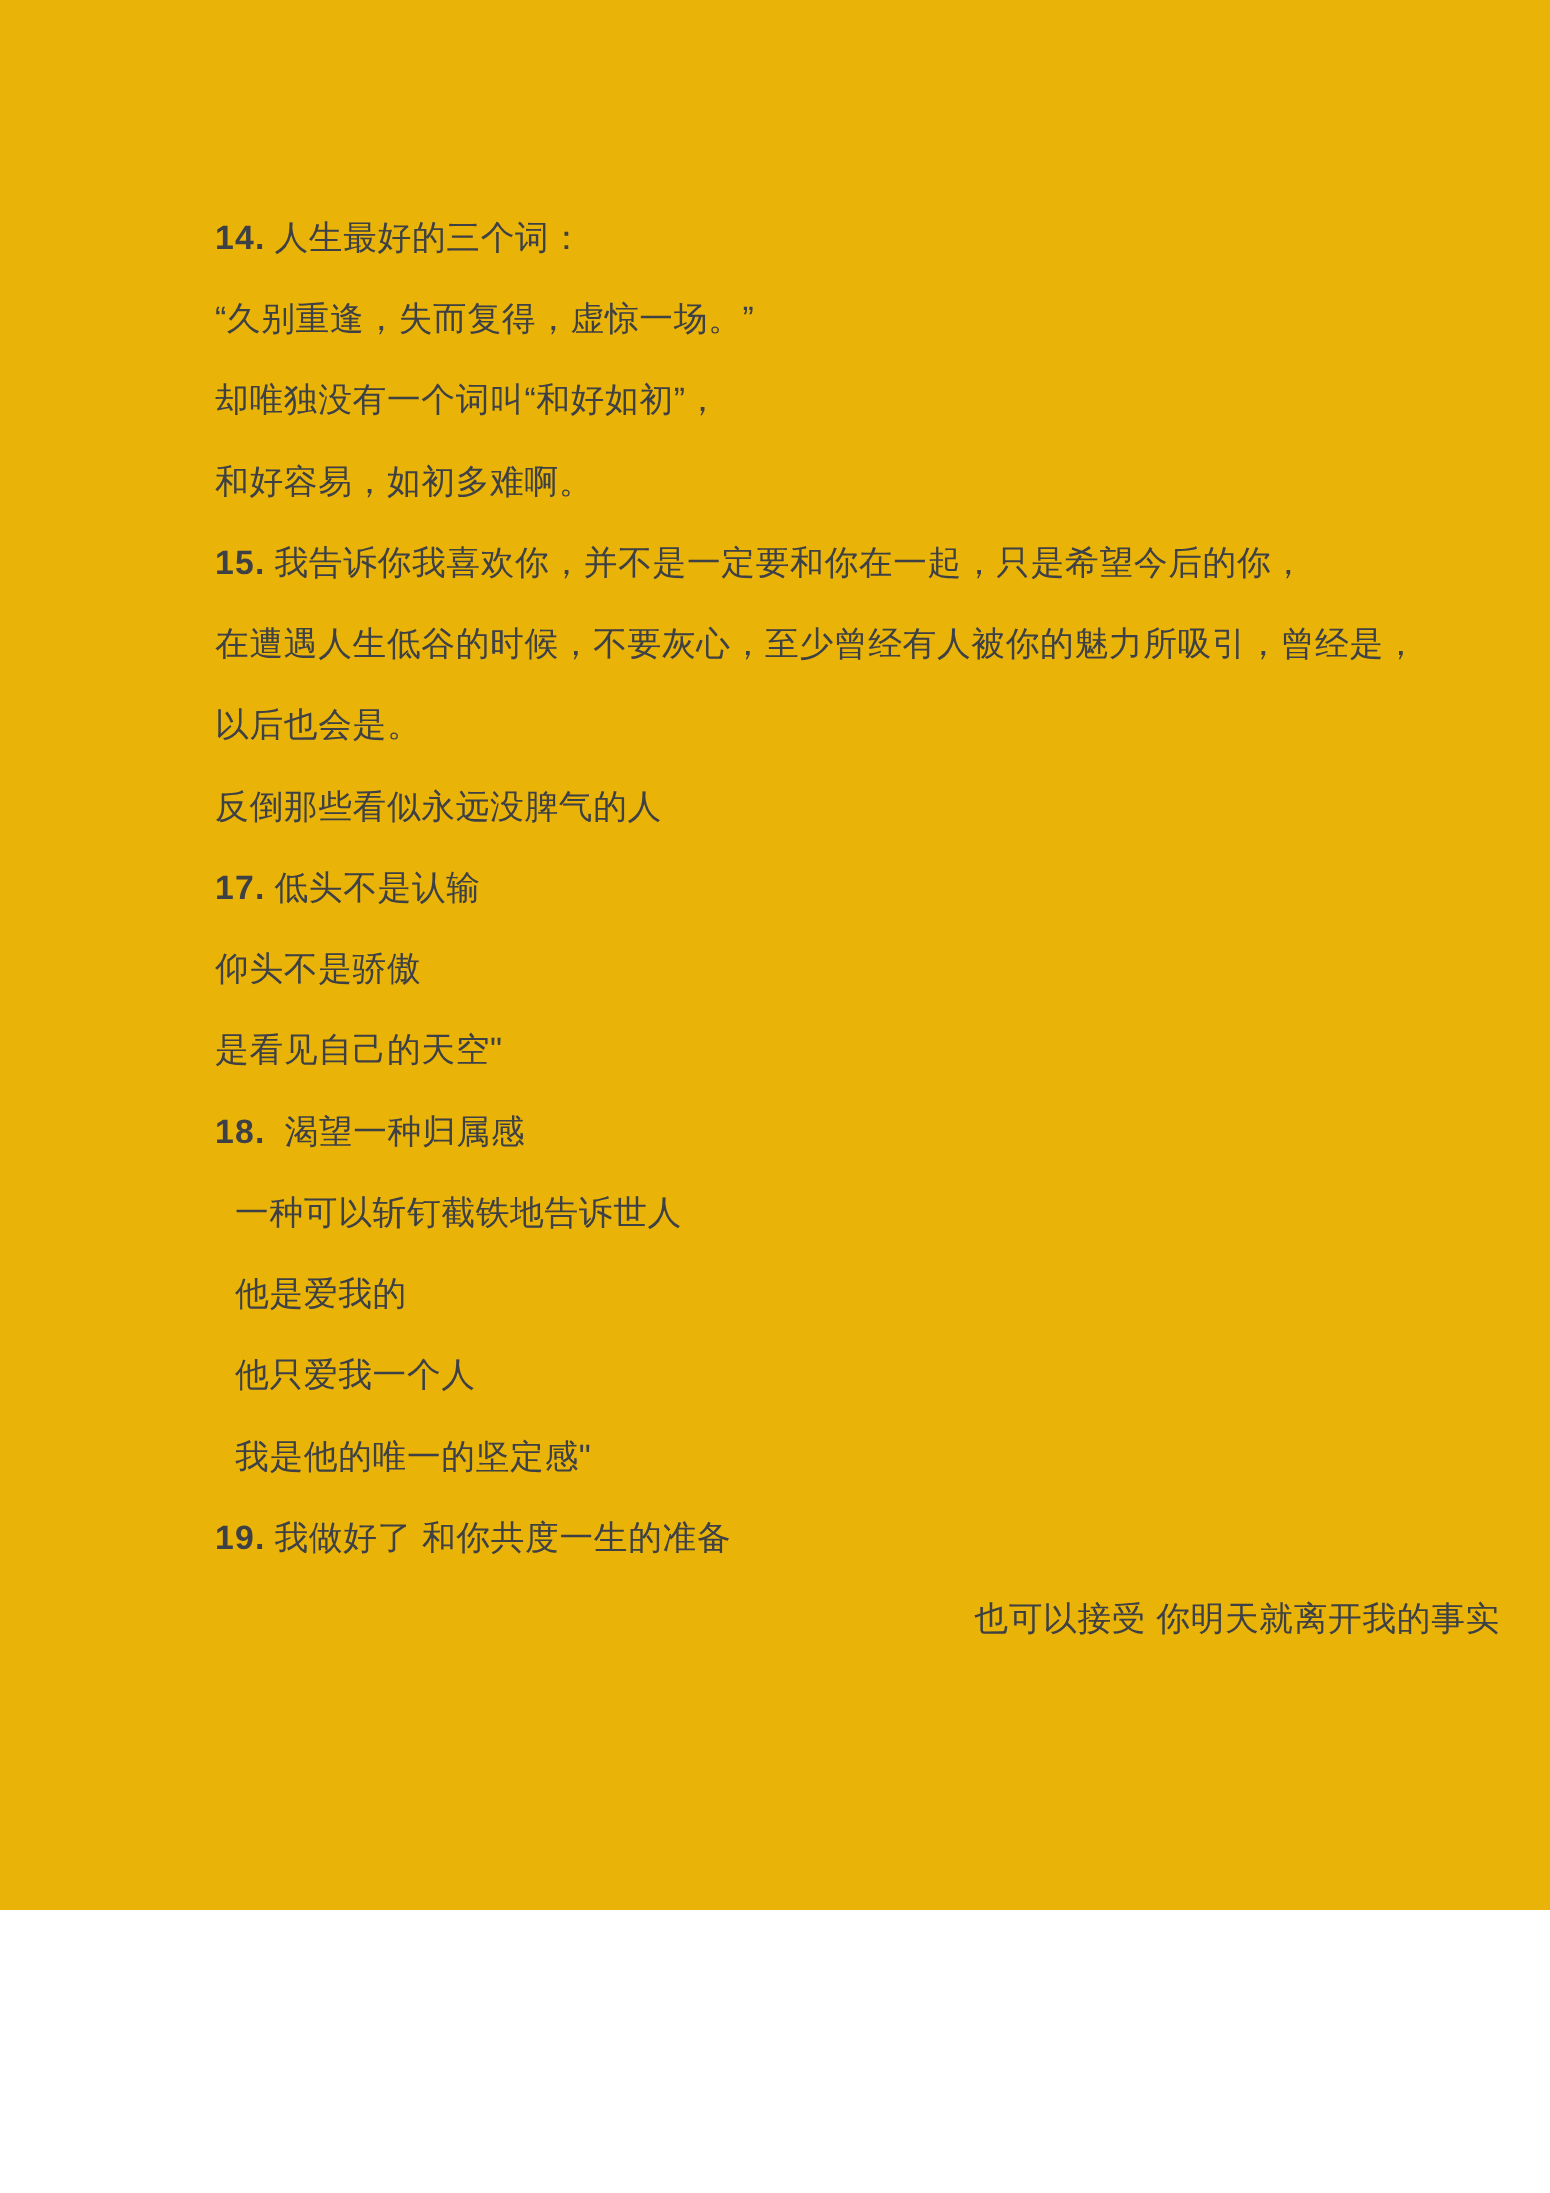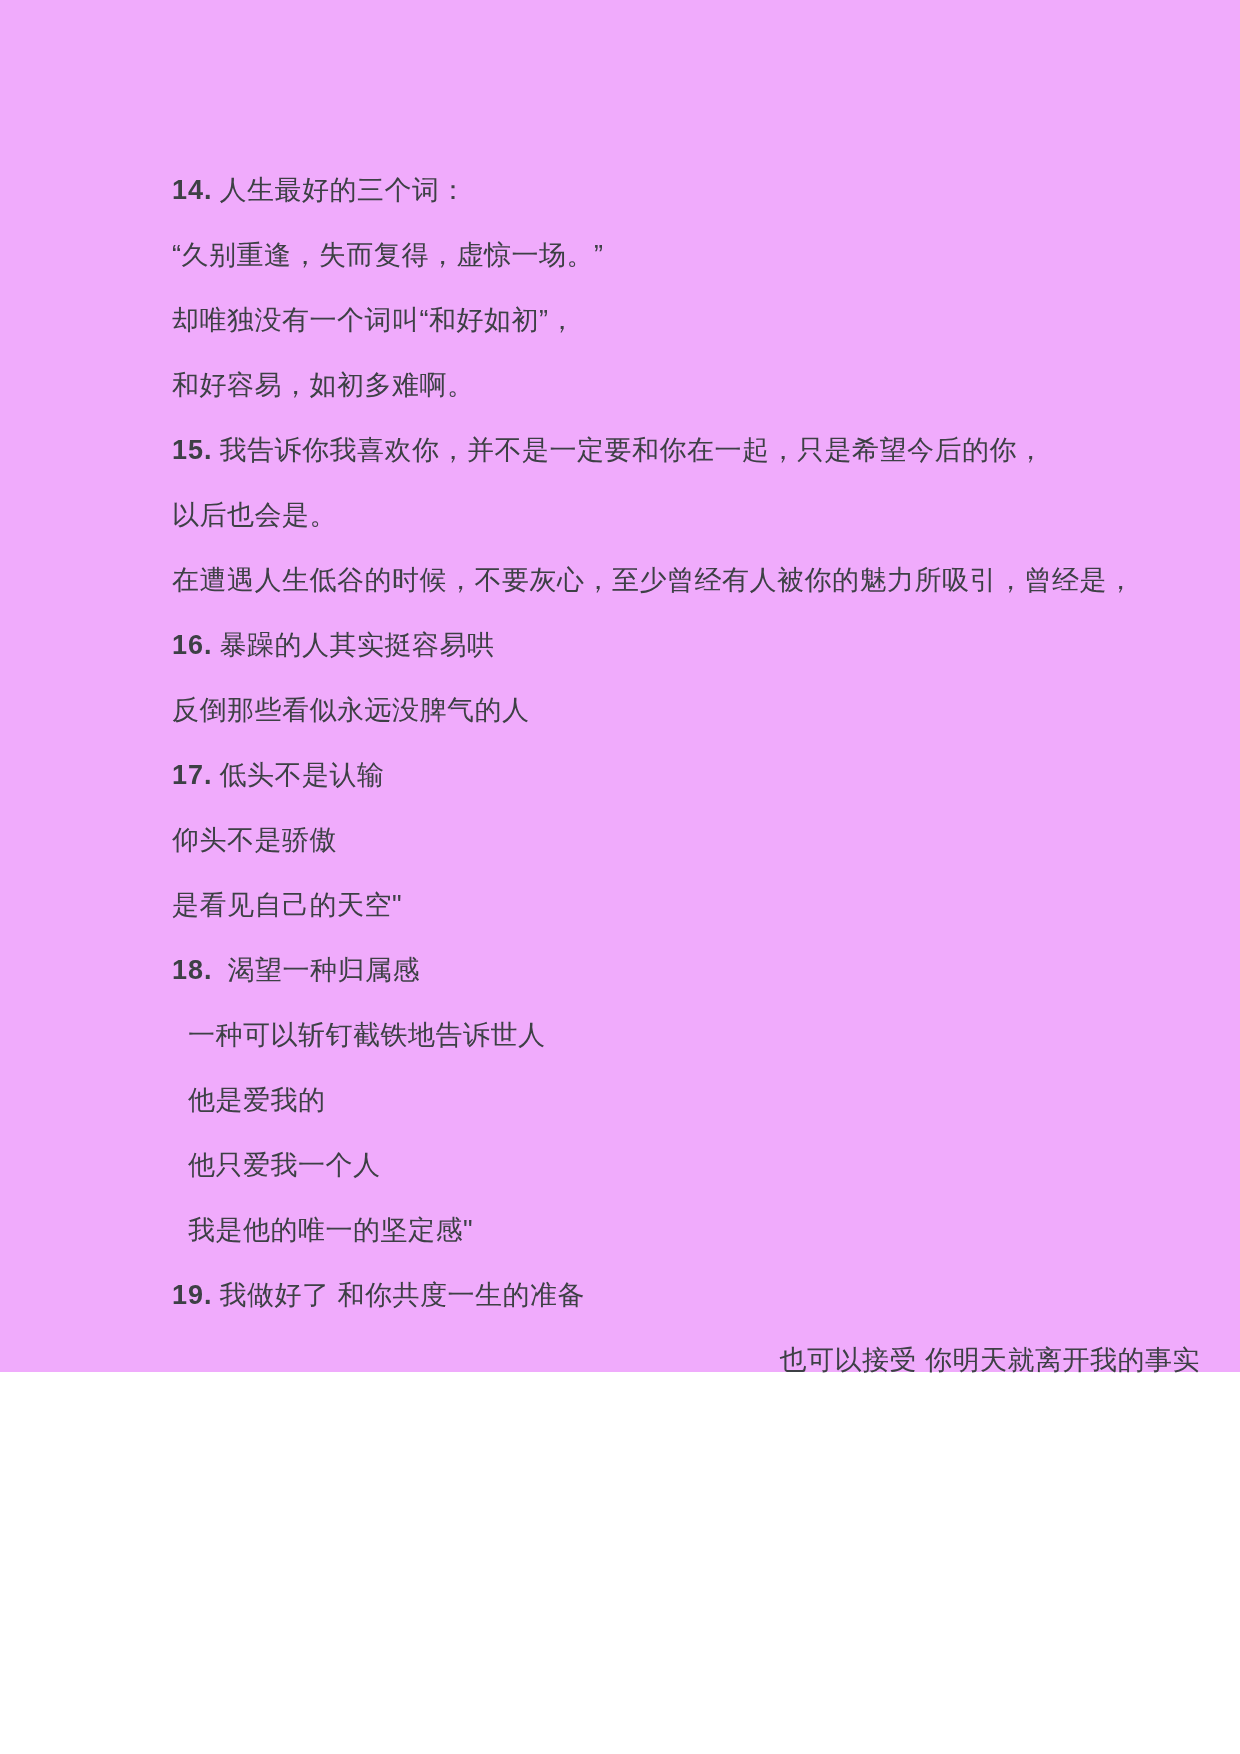--- a/index.html
+++ b/index.html
@@ -11,22 +11,22 @@
     width: 1240px;
     height: 1754px;
     overflow: hidden;
     position: relative;
     font-family: "Liberation Sans", "DejaVu Sans", sans-serif;
   }
   .page {
     position: absolute;
     left: 0; top: 0;
     width: 1240px;
-    height: 1372px;
-    background: #f0abfc;
+    height: 1528px;
+    background: #eab308;
   }
   .text-block {
     position: absolute;
     left: 172px;
     top: 158px;
     right: 40px;
   }
   p.line {
     margin: 0;
     padding: 0;
@@ -50,23 +50,22 @@
 </head>
 <body style="background: rgb(255, 255, 255);">
 
 <div class="page">
   <div class="text-block" style="color: rgb(61, 64, 69);">
       <p class="line"><span class="num">14.</span><span class="txt">人生最好的三个词：</span></p>
       <p class="line"><span class="txt">“久别重逢，失而复得，虚惊一场。”</span></p>
       <p class="line"><span class="txt">却唯独没有一个词叫“和好如初”，</span></p>
       <p class="line"><span class="txt">和好容易，如初多难啊。</span></p>
       <p class="line"><span class="num">15.</span><span class="txt">我告诉你我喜欢你，并不是一定要和你在一起，只是希望今后的你，</span></p>
+      <p class="line"><span class="txt">在遭遇人生低谷的时候，不要灰心，至少曾经有人被你的魅力所吸引，曾经是，</span></p>
       <p class="line"><span class="txt">以后也会是。</span></p>
-      <p class="line"><span class="txt">在遭遇人生低谷的时候，不要灰心，至少曾经有人被你的魅力所吸引，曾经是，</span></p>
-      <p class="line"><span class="num">16.</span><span class="txt">暴躁的人其实挺容易哄</span></p>
       <p class="line"><span class="txt">反倒那些看似永远没脾气的人</span></p>
       <p class="line"><span class="num">17.</span><span class="txt">低头不是认输</span></p>
       <p class="line"><span class="txt">仰头不是骄傲</span></p>
       <p class="line"><span class="txt">是看见自己的天空"</span></p>
       <p class="line"><span class="num">18.</span><span class="txt"> 渴望一种归属感</span></p>
       <p class="line ind1"><span class="txt">一种可以斩钉截铁地告诉世人</span></p>
       <p class="line ind1"><span class="txt">他是爱我的</span></p>
       <p class="line ind1"><span class="txt">他只爱我一个人</span></p>
       <p class="line ind1"><span class="txt">我是他的唯一的坚定感"</span></p>
       <p class="line"><span class="num">19.</span><span class="txt">我做好了 和你共度一生的准备</span></p>

